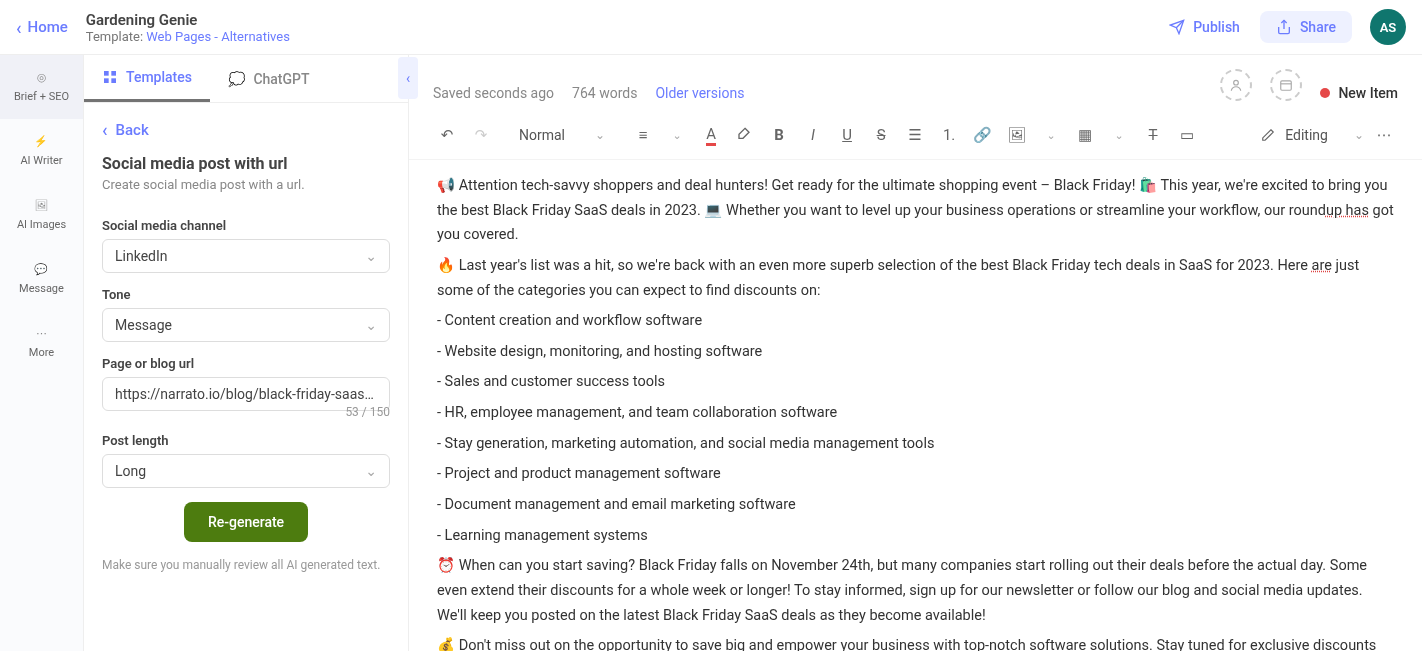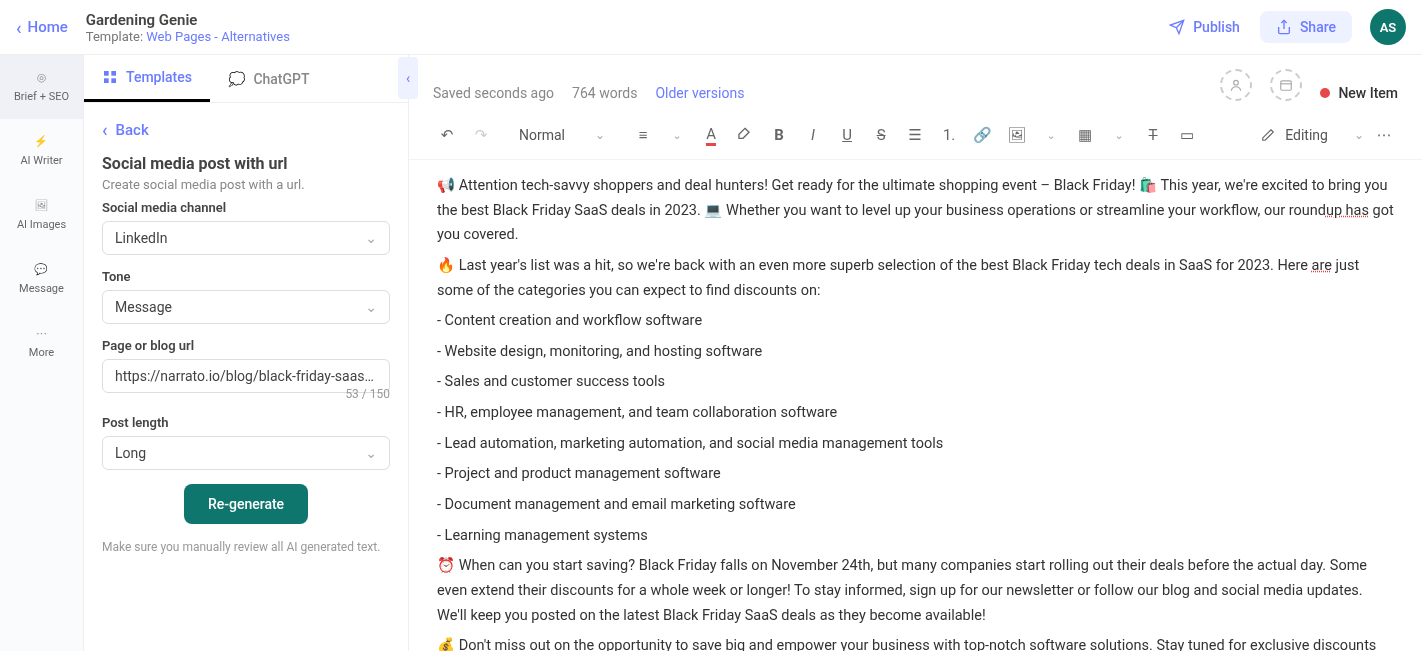--- a/index.html
+++ b/index.html
@@ -19,32 +19,32 @@
 .avatar { width:36px; height:36px; border-radius:50%; background:#0f766e; color:#fff; display:flex; align-items:center; justify-content:center; font-size:13px; font-weight:600; }
 .body { display:flex; height:596px; }
 .rail { width:84px; background:#fafbfd; border-right:1px solid #eee; display:flex; flex-direction:column; }
 .rail-item { display:flex; flex-direction:column; align-items:center; justify-content:center; padding:16px 4px; font-size:11px; color:#666; cursor:pointer; gap:6px; }
 .rail-item.active { background:#f0f1f7; }
 .rail-ico { color:#888; }
 .rail-item .bolt { color:#f6a623; }
 .left-panel { width:325px; border-right:1px solid #eee; display:flex; flex-direction:column; position:relative; background:#fff; }
 .tabs { display:flex; border-bottom:1px solid #eee; }
 .tab { flex:0 0 auto; padding:14px 18px; display:flex; align-items:center; gap:8px; color:#888; font-size:14px; font-weight:500; cursor:pointer; }
-.tab.active { color:#6b7cff; border-bottom:3px solid #000000; }
+.tab.active { color:#6b7cff; border-bottom:3px solid #737373; }
 .collapse-handle { position:absolute; right:-10px; top:2px; width:20px; height:42px; background:#eef1ff; border-radius:4px; display:flex; align-items:center; justify-content:center; color:#6b7cff; cursor:pointer; font-size:14px; }
 .panel-body { padding:16px 18px; overflow-y:auto; font-size:14px; color:#444; }
 .back { display:flex; align-items:center; color:#6b7cff; font-weight:500; margin-bottom:14px; cursor:pointer; font-size:15px; }
 .back .chev { margin-right:8px; }
 .panel-title { font-size:16px; font-weight:700; margin-bottom:4px; }
-.panel-desc { font-size:13px; color:#888; margin-bottom:8px; }
+.panel-desc { font-size:13px; color:#888; margin-bottom:26px; }
 .field-label { font-size:13px; font-weight:600; margin-bottom:6px; }
 .select, .input { width:100%; border:1px solid #ddd; border-radius:6px; padding:8px 12px; font-size:14px; color:#444; background:#fff; margin-bottom:14px; }
 .select { display:flex; justify-content:space-between; align-items:center; cursor:pointer; }
 .char-count { font-size:12px; color:#999; text-align:right; margin-top:-10px; margin-bottom:14px; }
-.regen { display:block; margin:12px auto 14px; background:#0f766e; color:#fff; border:none; padding:12px 24px; border-radius:8px; font-size:14px; font-weight:500; cursor:pointer; }
+.regen { display:block; margin:12px auto 14px; background:#4d7c0f; color:#fff; border:none; padding:12px 24px; border-radius:8px; font-size:14px; font-weight:500; cursor:pointer; }
 .disclaimer { font-size:12px; color:#999; line-height:1.5; }
 .editor { flex:1; display:flex; flex-direction:column; }
 .editor-meta { display:flex; align-items:flex-end; padding:14px 24px; font-size:14px; color:#888; gap:18px; }
 .older { color:#6b7cff; cursor:pointer; }
 .meta-spacer { flex:1; }
 .circle-btn { width:32px; height:32px; border:2px dashed #ccc; border-radius:50%; display:flex; align-items:center; justify-content:center; color:#aaa; cursor:pointer; font-size:14px; }
 .status { display:flex; align-items:center; gap:8px; font-weight:500; color:#333; }
 .dot { width:10px; height:10px; border-radius:50%; background:#e54848; }
 .toolbar { display:flex; align-items:center; padding:6px 24px 10px; gap:6px; border-bottom:1px solid #f3f3f3; }
 .tbtn { width:28px; height:28px; display:flex; align-items:center; justify-content:center; color:#666; cursor:pointer; border-radius:4px; font-size:15px; }
@@ -239,21 +239,21 @@
       <div class="tbtn">⋯</div>
     </div>
 
     <div class="content">
       <p><span>📢 Attention tech-savvy shoppers and deal hunters! Get ready for the ultimate shopping event – Black Friday! 🛍️ This year, we're excited to bring you the best Black Friday SaaS deals in 2023. 💻 Whether you want to level up your business operations or streamline your workflow, our round</span><span class="underline-err">up has</span><span> got you covered.</span></p>
       <p><span>🔥 Last year's list was a hit, so we're back with an even more superb selection of the best Black Friday tech deals in SaaS for 2023. Here </span><span class="underline-err">are</span><span> just some of the categories you can expect to find discounts on:</span></p>
       <p>- Content creation and workflow software</p>
       <p>- Website design, monitoring, and hosting software</p>
       <p>- Sales and customer success tools</p>
       <p>- HR, employee management, and team collaboration software</p>
-      <p>- Lead automation, marketing automation, and social media management tools</p>
+      <p>- Stay generation, marketing automation, and social media management tools</p>
       <p>- Project and product management software</p>
       <p>- Document management and email marketing software</p>
       <p>- Learning management systems</p>
       <p>⏰ When can you start saving? Black Friday falls on November 24th, but many companies start rolling out their deals before the actual day. Some even extend their discounts for a whole week or longer! To stay informed, sign up for our newsletter or follow our blog and social media updates. We'll keep you posted on the latest Black Friday SaaS deals as they become available!</p>
       <p>💰 Don't miss out on the opportunity to save big and empower your business with top-notch software solutions. Stay tuned for exclusive discounts and visit our blog at https://narrato.io/blog/black-friday-saas-deals-2023/ to find out more about the Best Black Friday Cyber Monday SaaS Deals 2022. Get ready for an incredible shopping extravaganza! 💪💻</p>
 
     </div>
   </div>
 </div>
 

